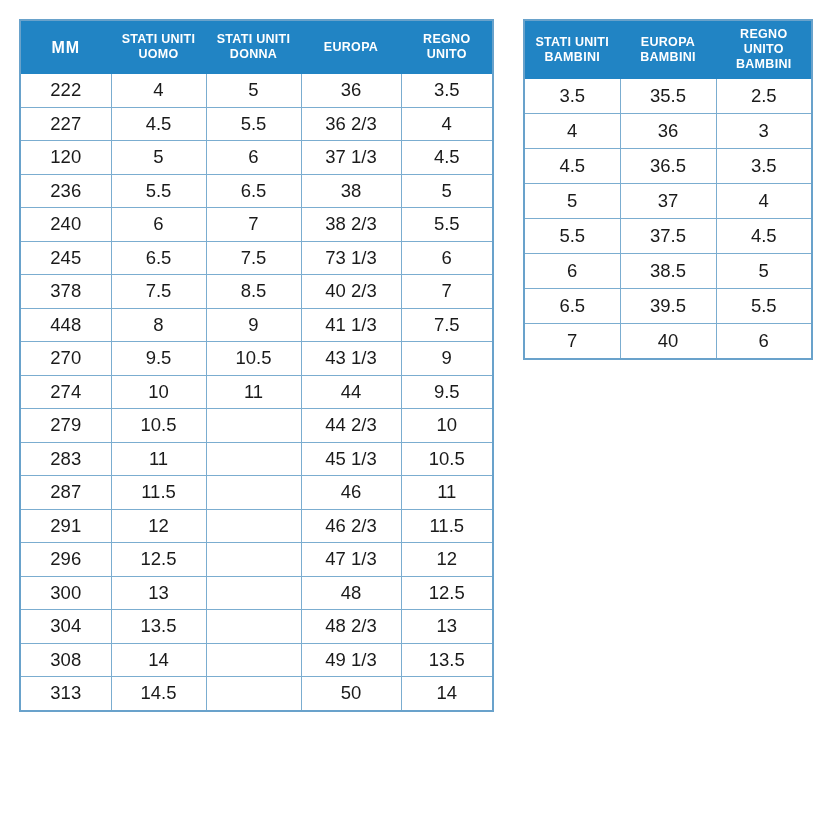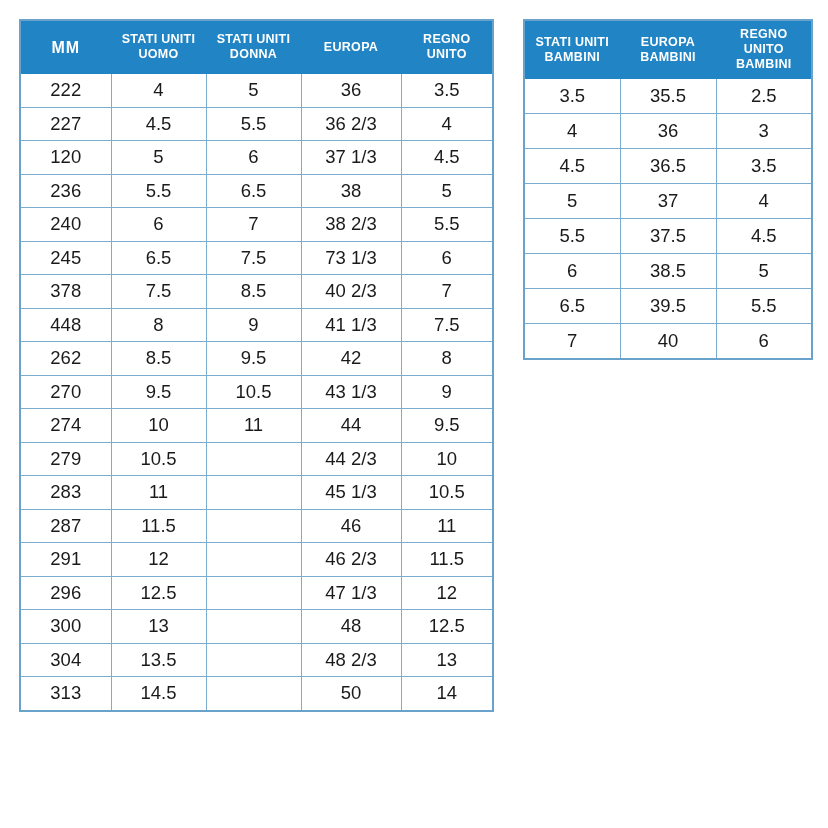--- a/index.html
+++ b/index.html
@@ -165,27 +165,20 @@
           <td>7</td>
         </tr>
         <tr>
           <td>448</td>
           <td>8</td>
           <td>9</td>
           <td>41 1/3</td>
           <td>7.5</td>
         </tr>
         <tr>
-          <td>262</td>
-          <td>8.5</td>
-          <td>9.5</td>
-          <td>42</td>
-          <td>8</td>
-        </tr>
-        <tr>
           <td>270</td>
           <td>9.5</td>
           <td>10.5</td>
           <td>43 1/3</td>
           <td>9</td>
         </tr>
         <tr>
           <td>274</td>
           <td>10</td>
           <td>11</td>
@@ -233,20 +226,27 @@
           <td class="blank-cell"></td>
           <td>48</td>
           <td>12.5</td>
         </tr>
         <tr>
           <td>304</td>
           <td>13.5</td>
           <td class="blank-cell"></td>
           <td>48 2/3</td>
           <td>13</td>
+        </tr>
+        <tr>
+          <td>308</td>
+          <td>14</td>
+          <td class="blank-cell"></td>
+          <td>49 1/3</td>
+          <td>13.5</td>
         </tr>
         <tr>
           <td>313</td>
           <td>14.5</td>
           <td class="blank-cell"></td>
           <td>50</td>
           <td>14</td>
         </tr>
       </tbody>
   </table>

